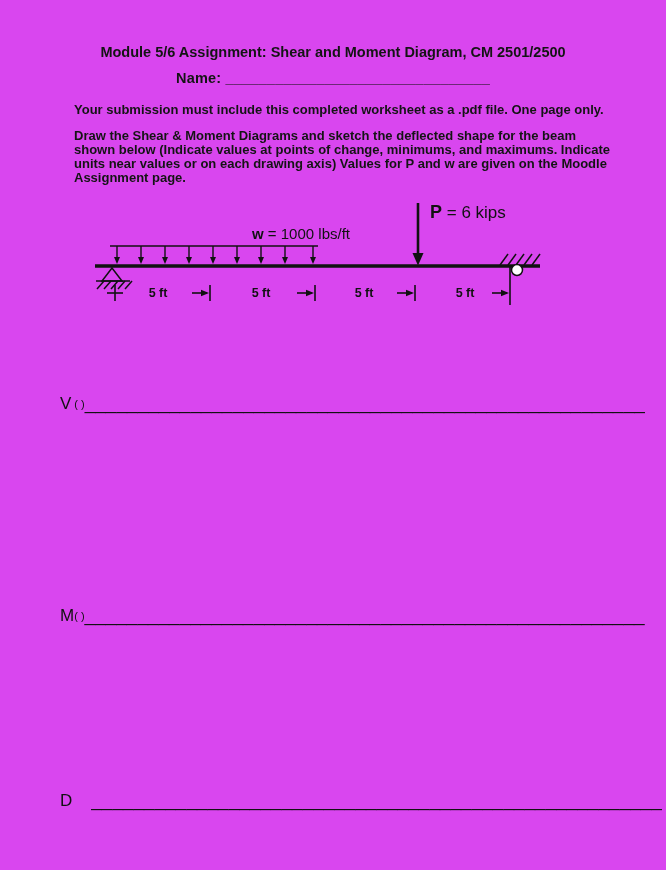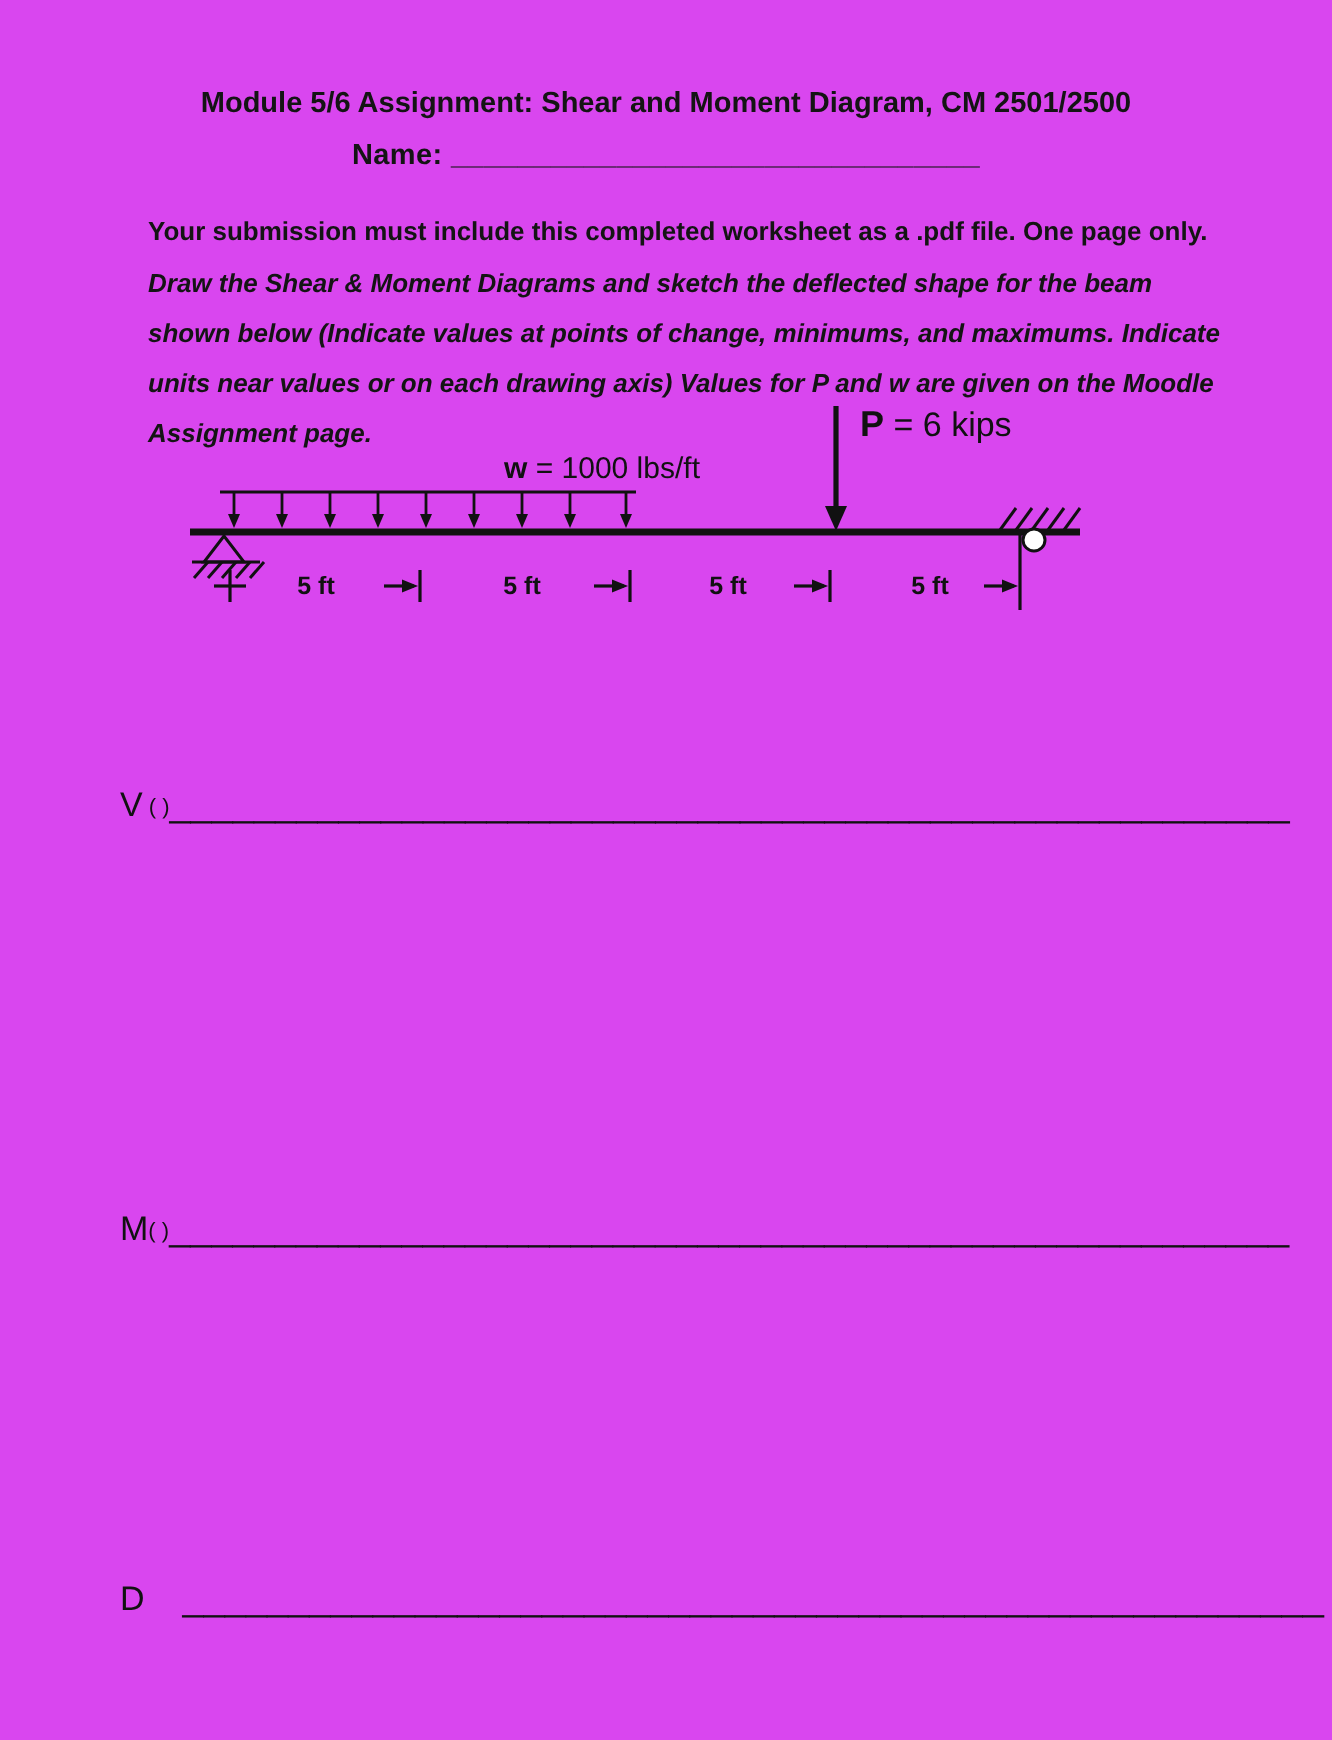--- a/index.html
+++ b/index.html
@@ -17,24 +17,24 @@
     text-align:center; font-weight:bold; font-size:14.5px;
   }
   .name-row {
     position:absolute; top:70px; left:0; width:100%;
     text-align:center; font-size:14.5px; font-weight:bold;
     letter-spacing:0.2px;
   }
   .name-row .blank { font-weight:bold; }
   .para {
     position:absolute; left:74px; right:54px;
-    font-size:13px; font-weight:bold; line-height:25px;
+    font-size:13px; font-weight:bold; line-height:14px;
   }
   .para.submission { top:103px; }
-  .para.task { top:129px;font-style:italic; }
+  .para.task { top:129px; }
   .diagram { position:absolute; top:195px; left:0; }
   .answer-row {
     position:absolute; left:60px;
     font-size:15px; color:#111;
     white-space:nowrap;
   }
   .answer-row .ans-label { font-size:17px; }
   .answer-row .ans-paren { font-size:11px; margin-left:3px; position:relative; top:-1px; }
   .answer-row .ans-line { font-size:19px; letter-spacing:0; }
   .row-shear { top:392px; }

